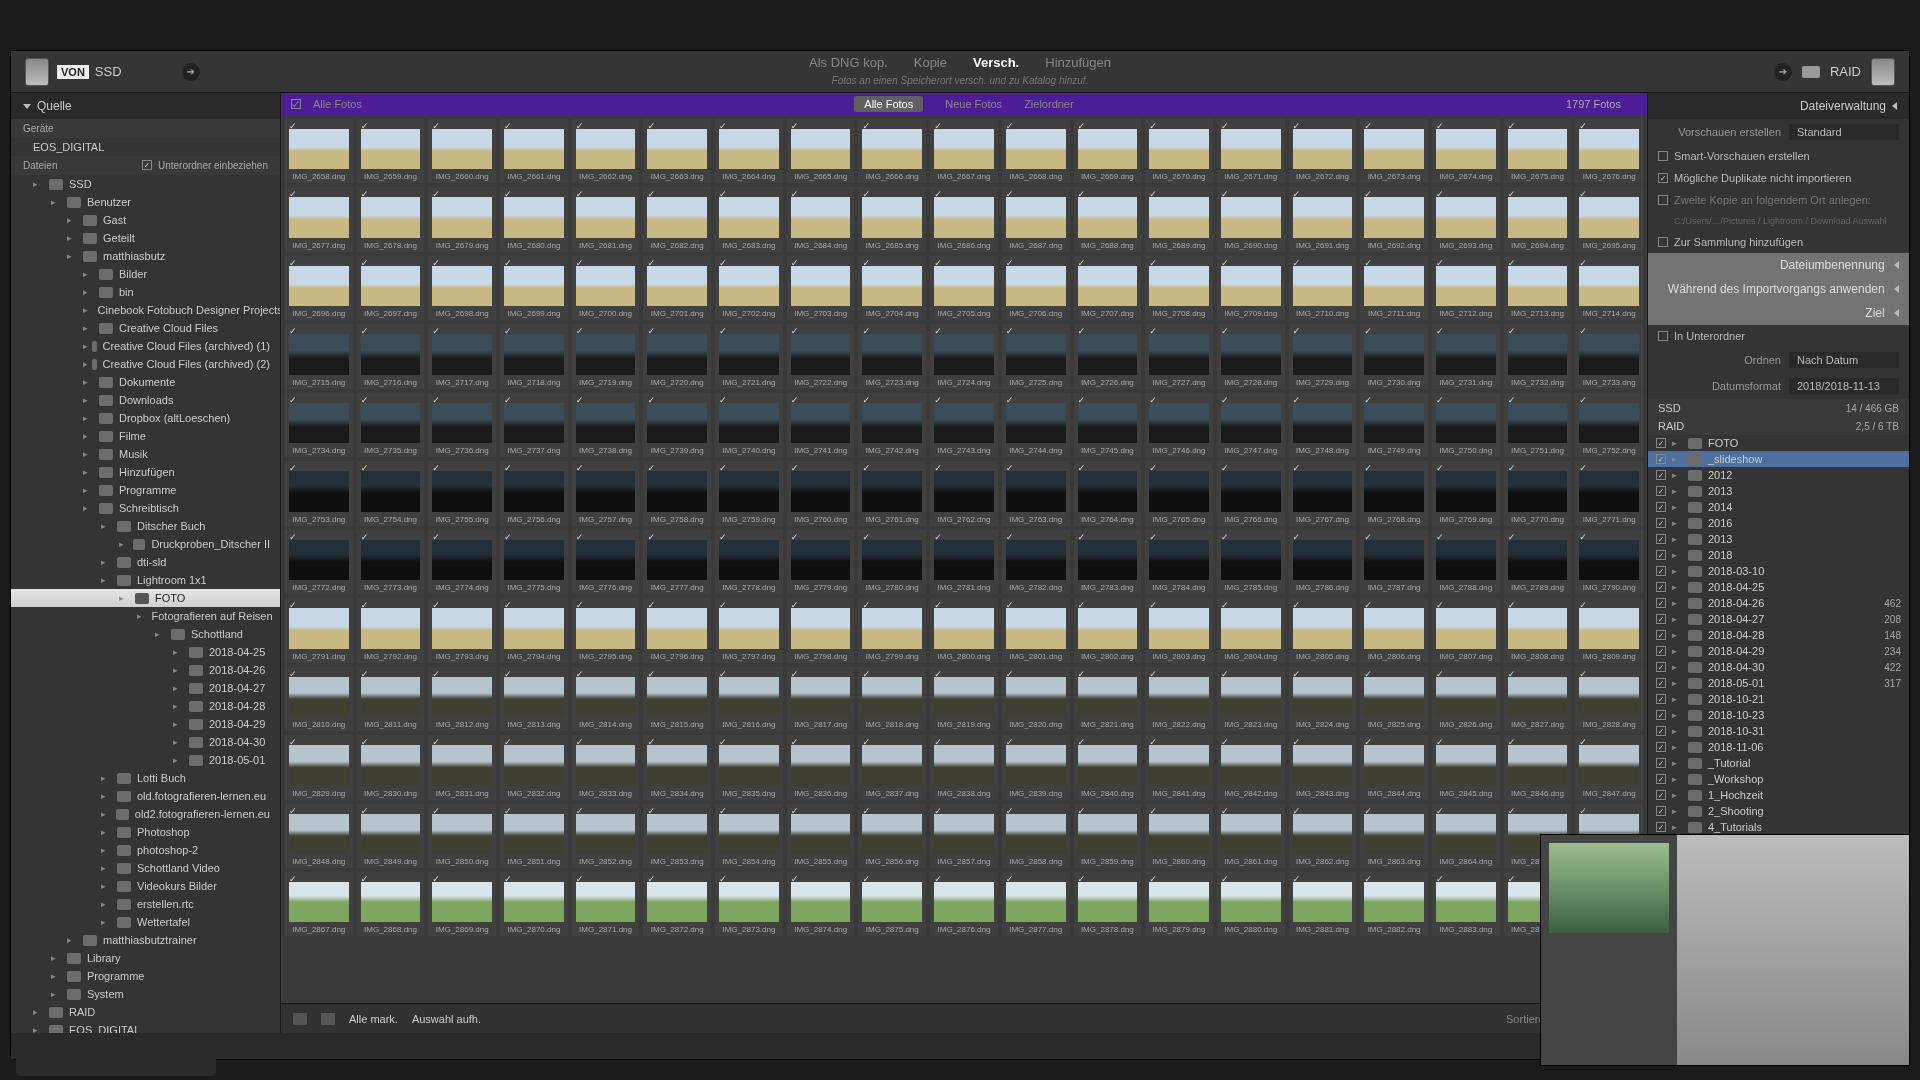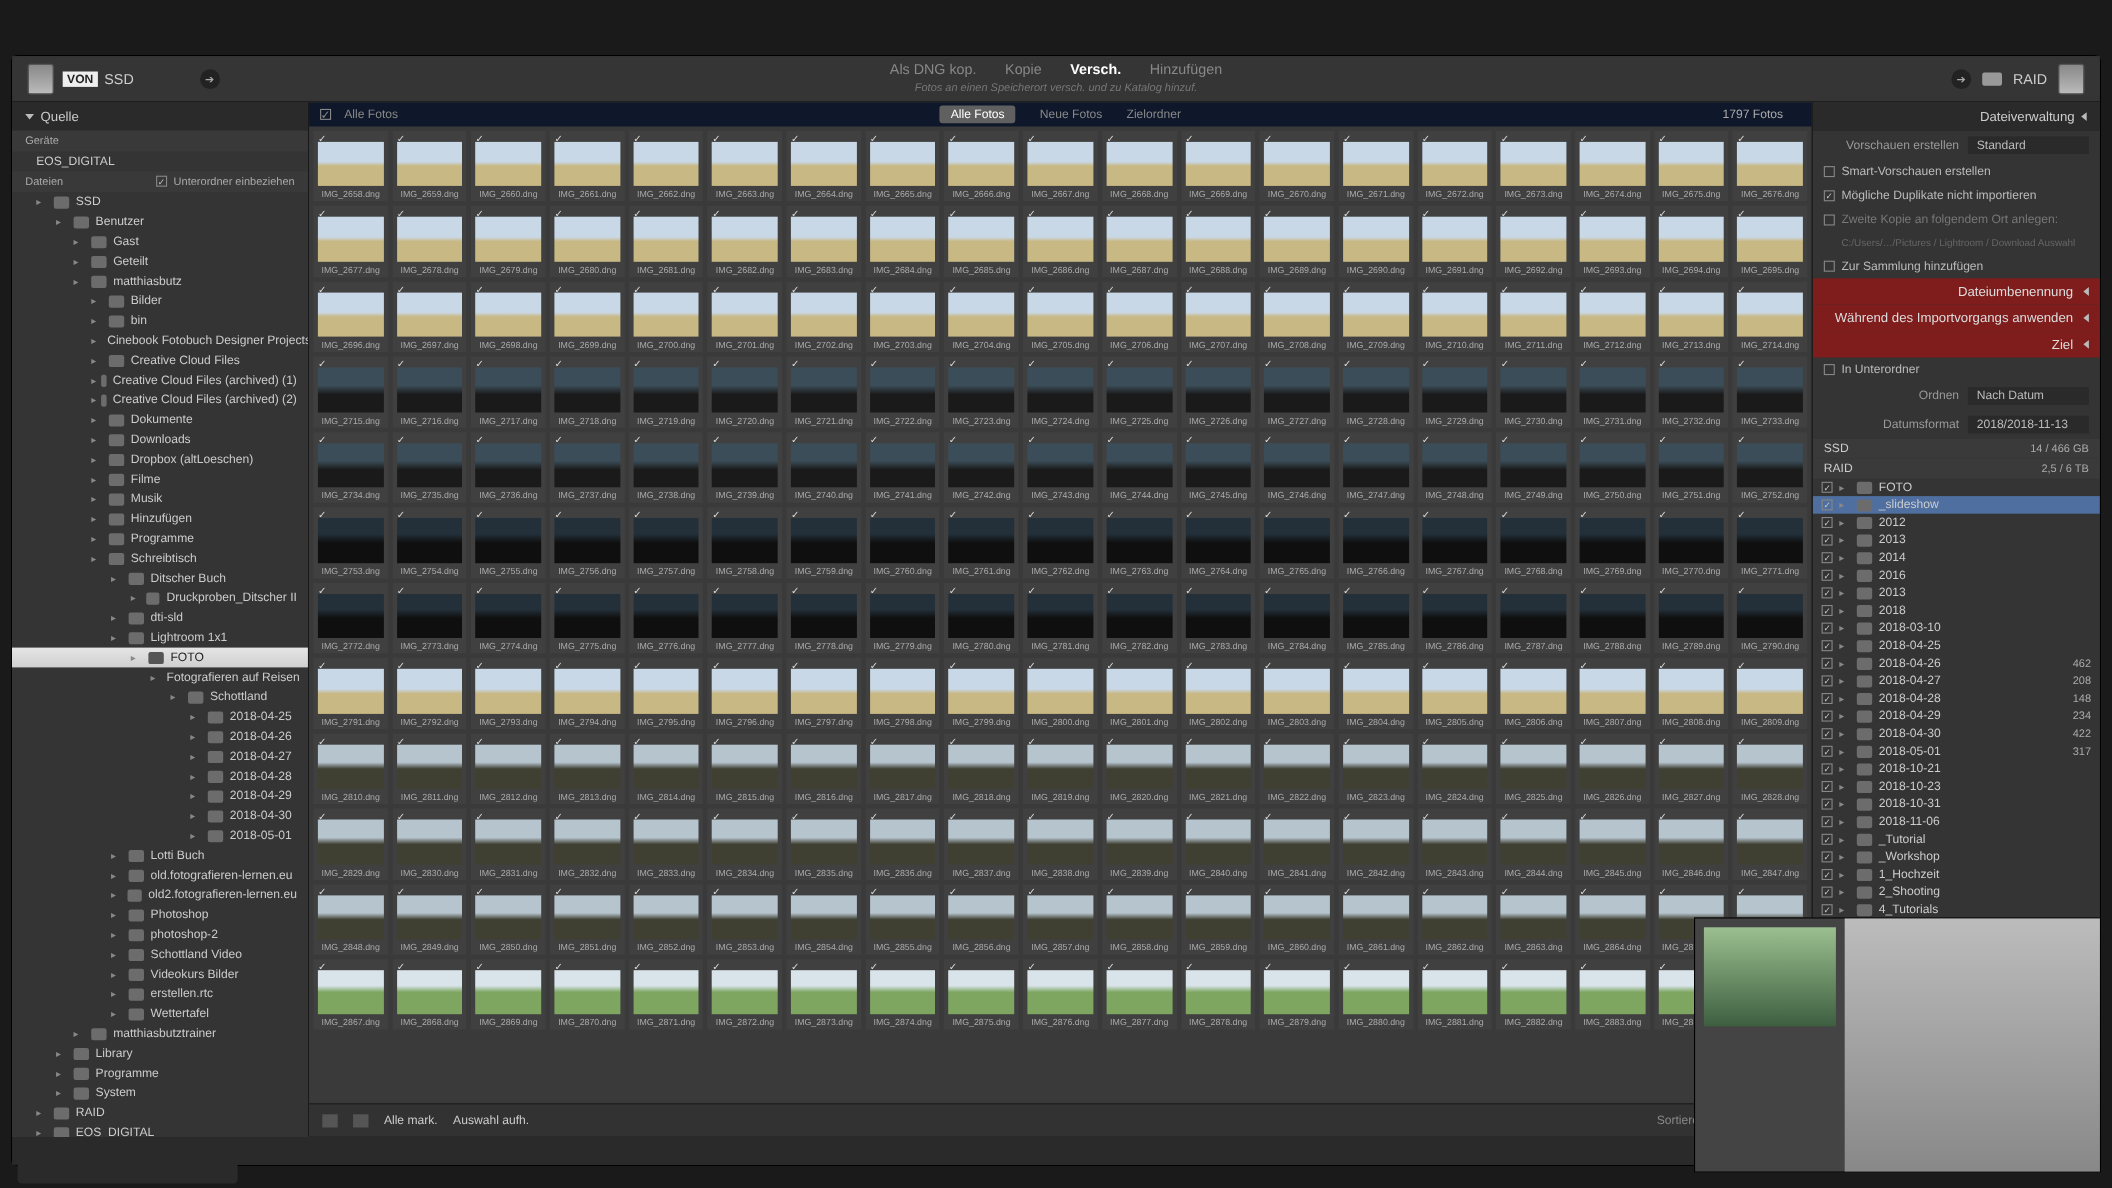--- a/index.html
+++ b/index.html
@@ -34,21 +34,21 @@
   .row .ico { width:14px; height:11px; background:#6c6c6c; margin-right:6px; border-radius:2px; }
   .row.sel { background:linear-gradient(#e5e5e5,#cfcfcf); color:#222; }
   .row.sel .ico{ background:#555; }
   .row .cnt { margin-left:auto; color:#aaa; font-size:10px;}
   .ind1{padding-left:22px}.ind2{padding-left:40px}.ind3{padding-left:56px}.ind4{padding-left:72px}.ind5{padding-left:90px}.ind6{padding-left:108px}.ind7{padding-left:126px}.ind8{padding-left:144px}.ind9{padding-left:162px}
   .subhdr { background:#393939; padding:4px 12px; color:#aaa; font-size:10px; display:flex;}
   .chk { width:10px;height:10px;border:1px solid #888; margin-right:6px; display:inline-flex;align-items:center;justify-content:center;font-size:8px;color:#ccc;}
   .chk.on::after{content:"✓";}
   
   .center { flex:1; display:flex; flex-direction:column; background:#3a3a3a; }
-  .cfilter { height:22px; background:#0f172a; display:flex; align-items:center; justify-content:center; gap:22px; position:relative; }
+  .cfilter { height:22px; background:#4c1d95; display:flex; align-items:center; justify-content:center; gap:22px; position:relative; }
   .cfilter span { color:#888; font-size:11px; }
   .cfilter span.active { background:#606060; color:#fff; padding:2px 10px; border-radius:3px;}
   .cfilter .left-check { position:absolute; left:10px; display:flex; align-items:center; gap:6px;}
   .cfilter .right-count{ position:absolute; right:26px; color:#aaa;}
   .grid-wrap { flex:1; overflow:auto; padding:4px 4px 4px 4px; position:relative;}
   .grid { display:grid; grid-template-columns:repeat(19,1fr); gap:4px; }
   .cell { background:#404040; position:relative; }
   .cell .inner { position:absolute; inset:0; display:flex; flex-direction:column; }
   .thumb { flex:1; margin:10px 4px 2px; background:linear-gradient(#c9d8e6 45%,#c8b884 55%); min-height:38px;}
   .row-dark .thumb { background:linear-gradient(#3b4d58 40%,#1a1a1a 60%); }
@@ -58,21 +58,21 @@
   .fname { font-size:8px; color:#aaa; text-align:center; padding:1px 0; height:12px; overflow:hidden;}
   .tick { position:absolute; top:2px; left:4px; font-size:9px; color:#ddd;}
   .cbar { height:30px; background:#323232; border-top:1px solid #1a1a1a; display:flex; align-items:center; padding:0 12px; gap:14px;}
   .cbar .btn { color:#ccc; font-size:11px; }
   .view-ico{ width:14px;height:12px; background:#555; }
   .cbar .sp { flex:1; }
   
   .rrow { padding:5px 10px; display:flex; align-items:center; color:#bbb; font-size:11px;}
   .rrow .lbl { flex:1; text-align:right; color:#999; margin-right:8px;}
   .rrow .val { background:#2a2a2a; padding:2px 8px; min-width:110px;}
-  .sect { background:#7f1d1d; padding:5px 10px; text-align:right; color:#ddd; font-size:12px;}
+  .sect { background:#737373; padding:5px 10px; text-align:right; color:#ddd; font-size:12px;}
   .dest-tree .row{padding:2px 8px;}
   
   .foot { height:26px; background:#2a2a2a; display:flex; align-items:center; padding:0 14px; color:#888; font-size:10px;}
   .foot .sp{flex:1}
   .taskbar { position:absolute; left:16px; bottom:4px; width:200px; height:42px; background:#2a2a2a; border-radius:4px; }
   
   .webcam { position:absolute; right:10px; bottom:14px; width:370px; height:232px; background:#444; border:1px solid #000; display:flex;}
   .webcam .pic { width:120px; height:90px; background:linear-gradient(#9bbf8f,#3d5f40); margin:8px;}
   .webcam .person { flex:1; background:linear-gradient(#bcbcbc,#888); }
   ::-webkit-scrollbar{width:10px;height:10px}

